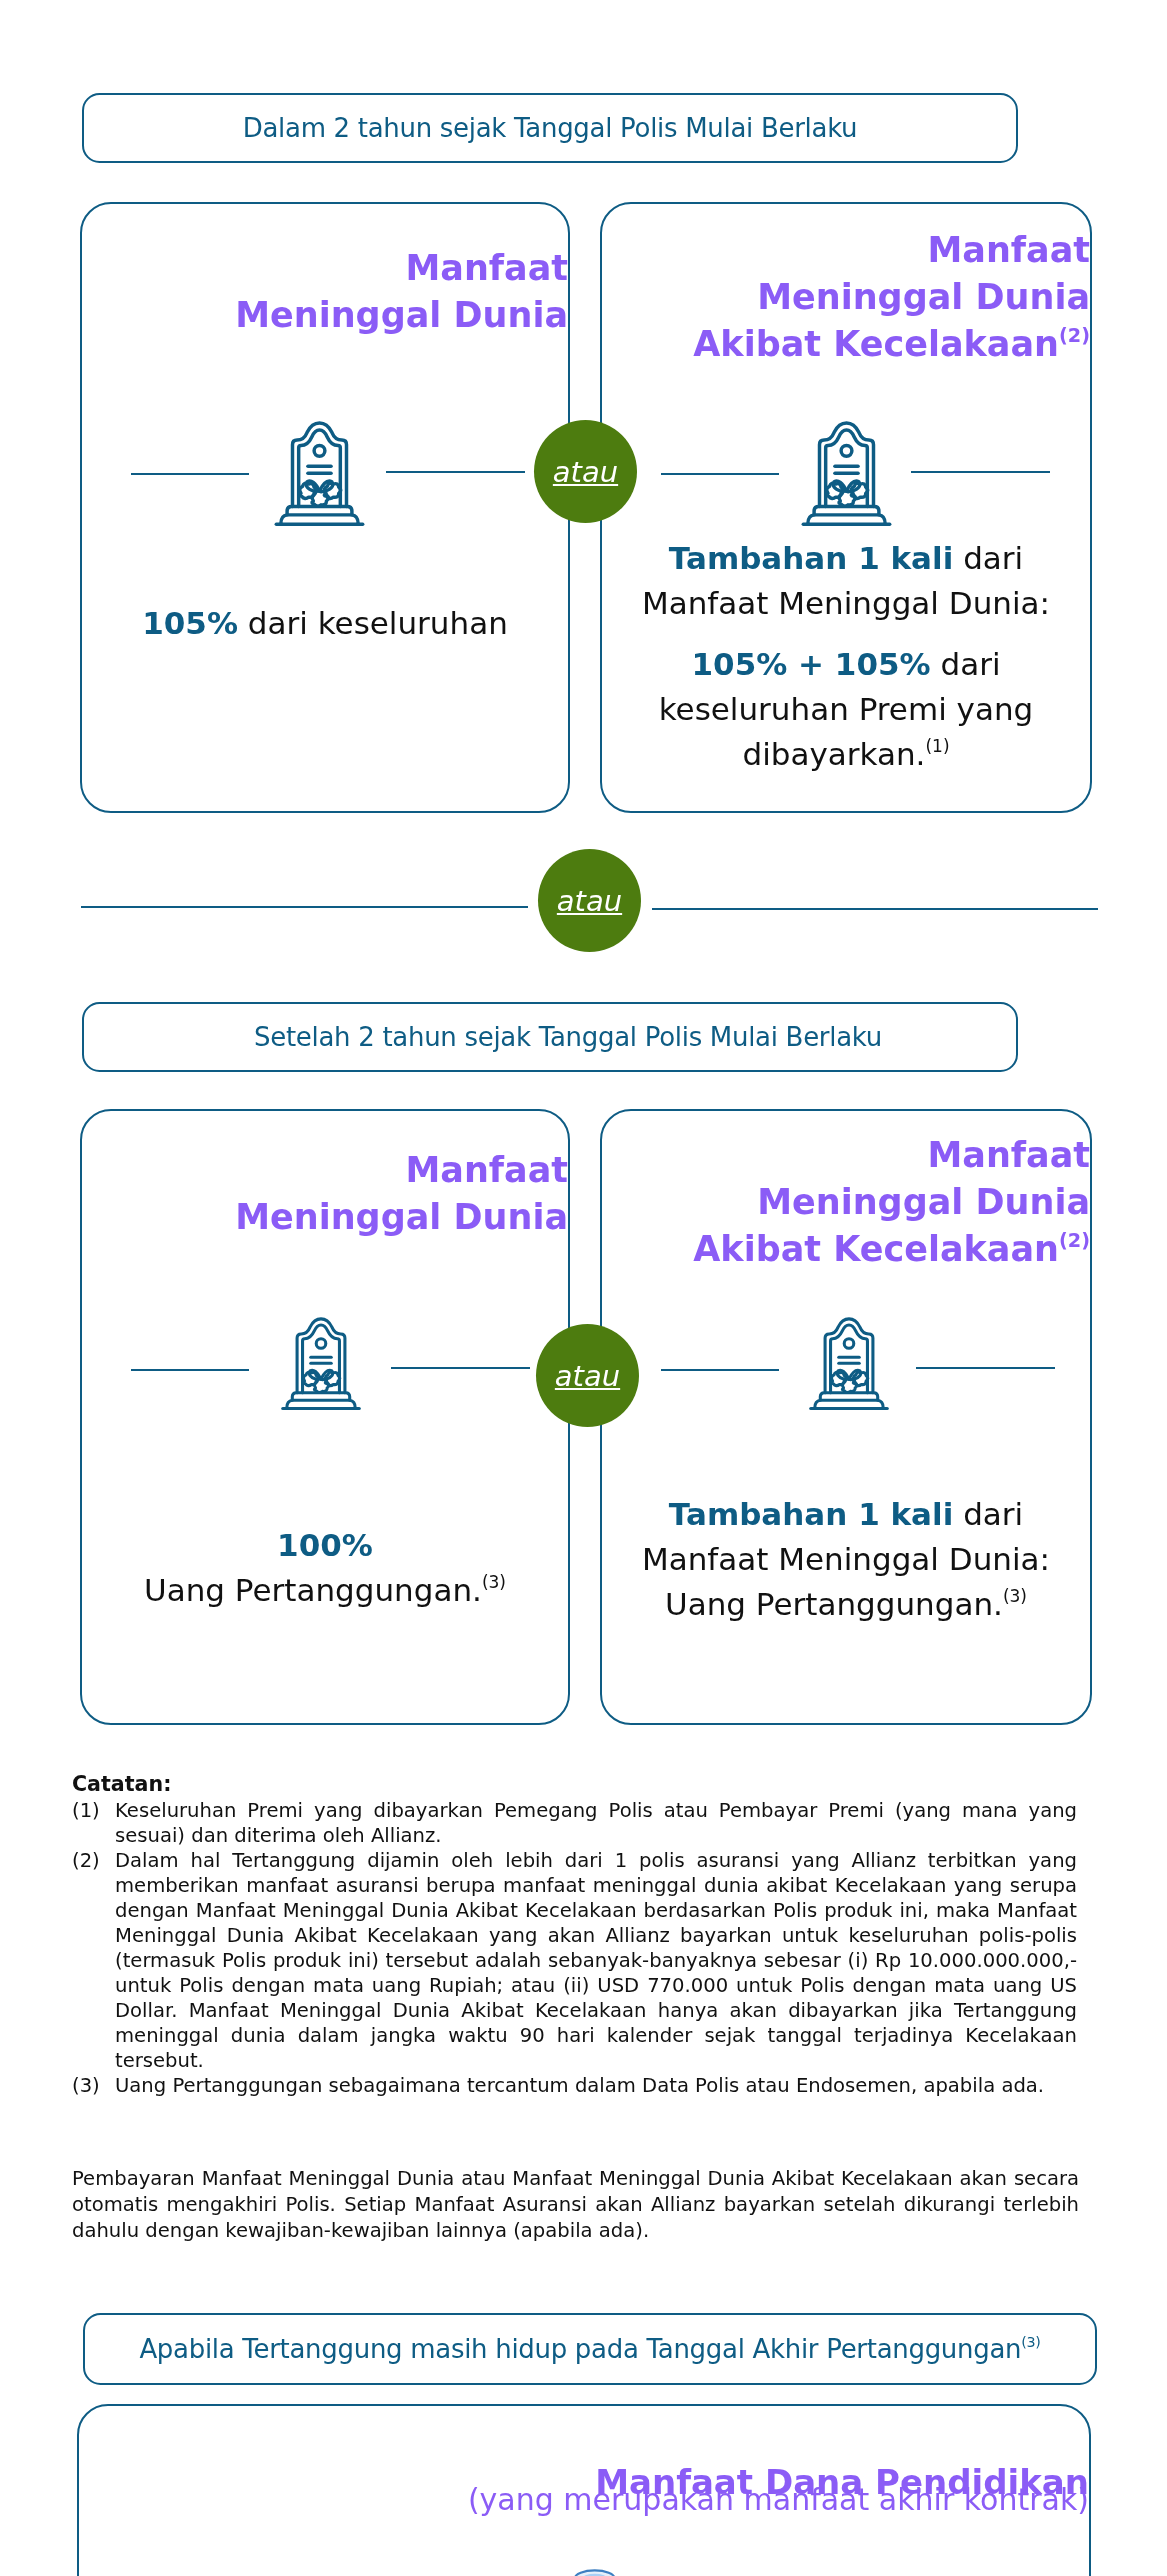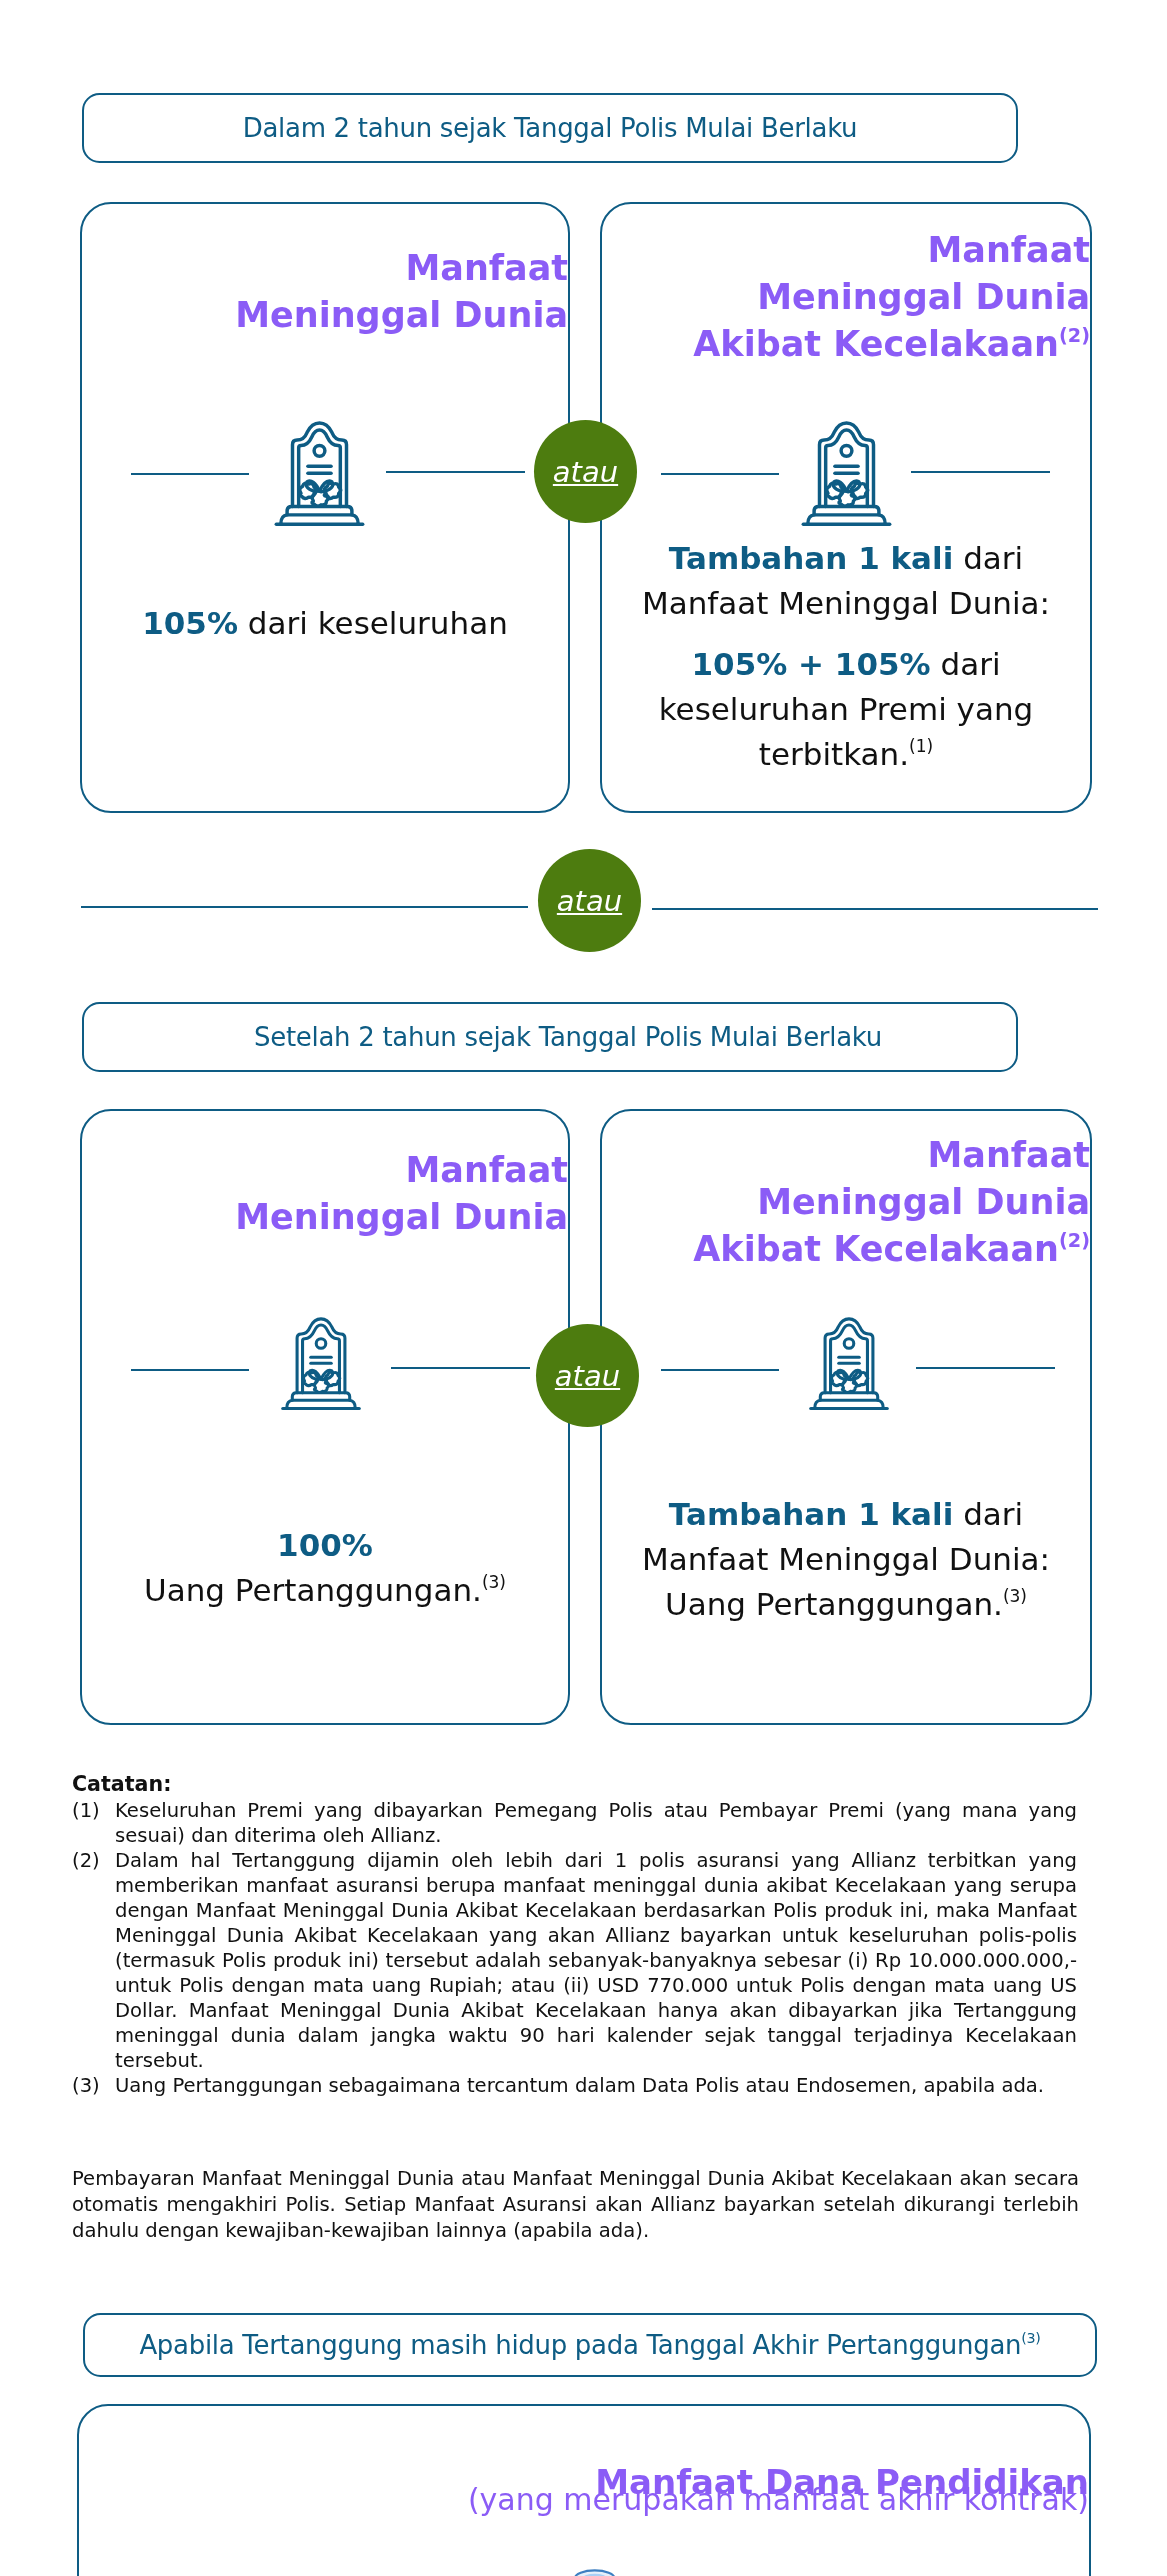--- a/index.html
+++ b/index.html
@@ -95,21 +95,21 @@
   <svg class="icon" style="left:198px;top:216px;" width="93" height="108" viewBox="0 0 180 210">
       <use href="#tomb"></use>
     </svg>
   <div class="hline" style="left:309px;top:267px;width:139px;"></div>
   <div class="card-body" style="top:332px;">
     <div><span class="hl">Tambahan 1 kali</span><span> dari</span></div>
     <div>Manfaat Meninggal Dunia:</div>
     <div style="height:15.5px;"></div>
     <div><span class="hl">105% + 105%</span><span> dari</span></div>
     <div>keseluruhan Premi yang</div>
-    <div><span>terbitkan.</span><sup>(1)</sup></div>
+    <div><span>dibayarkan.</span><sup>(1)</sup></div>
   </div>
 </div>
 
 <div class="atau" style="left:534px;top:420px;">
   <span>atau</span>
 </div>
 
 <div class="hline" style="left:81px;top:906px;width:447px;"></div>
 <div class="atau" style="left:538px;top:849px;">
   <span>atau</span>
@@ -169,21 +169,21 @@
     <span class="note-text">Dalam hal Tertanggung dijamin oleh lebih dari 1 polis asuransi yang Allianz terbitkan yang memberikan manfaat asuransi berupa manfaat meninggal dunia akibat Kecelakaan yang serupa dengan Manfaat Meninggal Dunia Akibat Kecelakaan berdasarkan Polis produk ini, maka Manfaat Meninggal Dunia Akibat Kecelakaan yang akan Allianz bayarkan untuk keseluruhan polis-polis (termasuk Polis produk ini) tersebut adalah sebanyak-banyaknya sebesar (i) Rp 10.000.000.000,- untuk Polis dengan mata uang Rupiah; atau (ii) USD 770.000 untuk Polis dengan mata uang US Dollar. Manfaat Meninggal Dunia Akibat Kecelakaan hanya akan dibayarkan jika Tertanggung meninggal dunia dalam jangka waktu 90 hari kalender sejak tanggal terjadinya Kecelakaan tersebut.</span>
   </div>
   <div class="note-row">
     <span class="note-num">(3)</span>
     <span class="note-text">Uang Pertanggungan sebagaimana tercantum dalam Data Polis atau Endosemen, apabila ada.</span>
   </div>
 </div>
 
 <div class="para" style="top:2166px;">Pembayaran Manfaat Meninggal Dunia atau Manfaat Meninggal Dunia Akibat Kecelakaan akan secara otomatis mengakhiri Polis. Setiap Manfaat Asuransi akan Allianz bayarkan setelah dikurangi terlebih dahulu dengan kewajiban-kewajiban lainnya (apabila ada).</div>
 
-<div class="pill" style="top:2313px;height:64px;width:1014px;left:83px;">
+<div class="pill" style="top:2313px;height:72px;width:1014px;left:83px;">
   <span><span>Apabila Tertanggung masih hidup pada Tanggal Akhir Pertanggungan</span><sup>(3)</sup></span>
 </div>
 
 <div class="card" style="left:77px;top:2404px;width:1014px;height:410px;">
   <div class="card-title" style="top:25px;font-size:34px;margin-top:28px;">Manfaat Dana Pendidikan</div>
   <div class="card-title" style="top:70px;font-weight:normal;font-size:30px;">(yang merupakan manfaat akhir kontrak)</div>
 
   <svg class="icon" style="left:464px;top:162px;" width="77" height="72" viewBox="0 0 140 130">
     <g stroke="#3d7fc1" stroke-width="4" fill="#cfe4f8">
       <path d="M58 18 v70 a36 14 0 0 0 72 0 v-70"></path>

